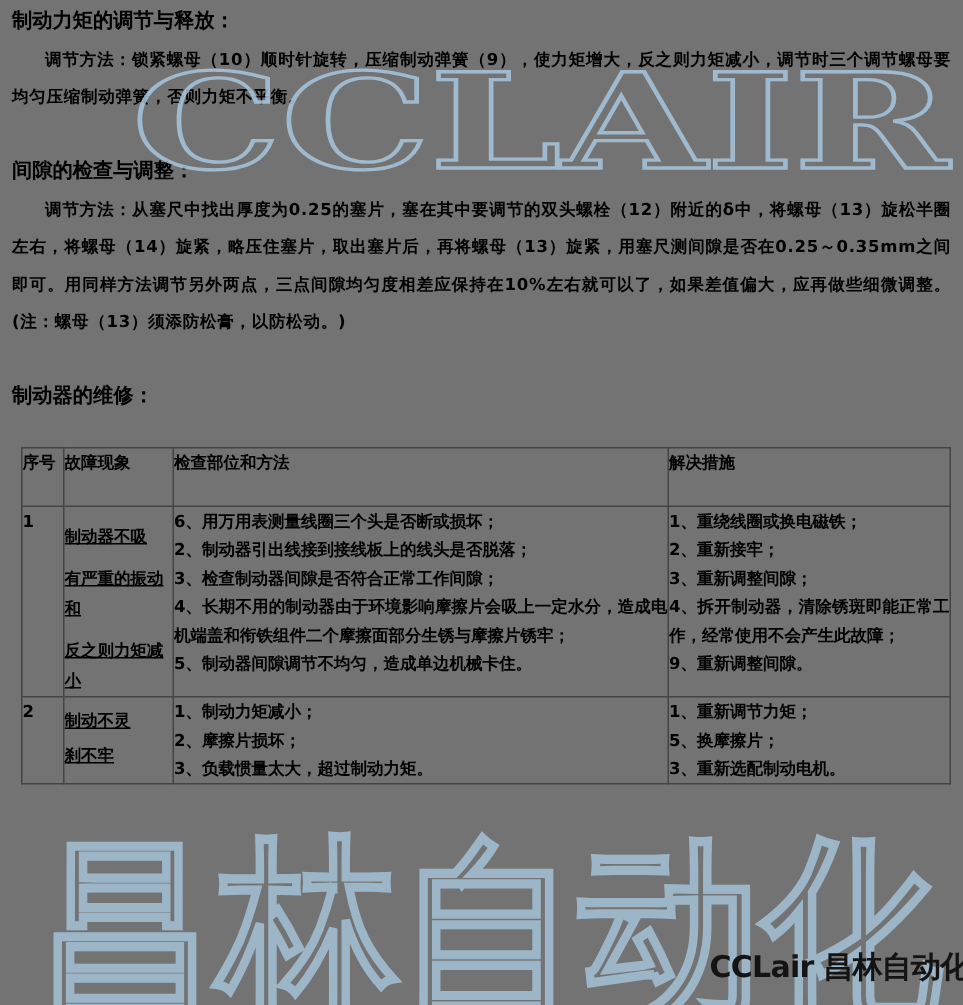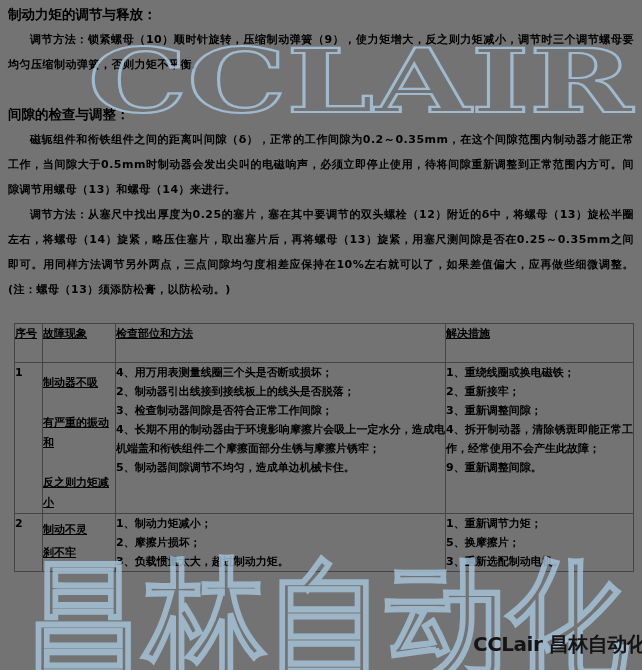--- a/index.html
+++ b/index.html
@@ -11,47 +11,47 @@
   .para{margin:0;font-size:11px;line-height:25px;text-align:justify;text-indent:2em;
         font-weight:bold;letter-spacing:0.5px;}
   table.fault{border-collapse:collapse;margin-left:6px;margin-top:21px;table-layout:fixed;
               width:619px;font-size:11px;font-weight:bold;}
   table.fault td,table.fault th{border:1px solid #444;vertical-align:top;overflow:hidden;
               padding:0;line-height:19px;font-weight:bold;text-align:left;}
   th.h{vertical-align:middle;text-align:center;line-height:16px;padding:2px 0;}
   col.c-no{width:28px;}col.c-sym{width:73px;}col.c-chk{width:330px;}col.c-sol{width:188px;}
   td.no{vertical-align:middle;text-align:center;}
   td.sym{padding:4px 4px 0 8px;text-decoration:underline;}
-  td.sym .symline{margin-top:20px;line-height:20px;}
+  td.sym .symline{margin-top:8px;line-height:20px;}
   td.sym .symline:first-child{margin-top:10px;}
   tr.r2 td.sym .symline{margin-top:3px;}
   tr.r2 td.sym .symline:first-child{margin-top:6px;}
   td.lst{padding:4px 4px 2px 7px;}
   td.lst .item{margin:0;text-align:justify;}
-  .hdr-row th{height:38px;text-decoration:underline;}
+  .hdr-row th{height:38px;}
   tr.r1 td{height:115px;}
   tr.r2 td{height:49px;}
   .wm-svg{position:absolute;left:0;top:0;z-index:5;pointer-events:none;}
   .cclair-logo{position:absolute;left:473px;top:631px;z-index:6;font-size:20px;
                letter-spacing:-0.5px;color:#141414;white-space:nowrap;font-weight:bold;}
 </style>
 </head>
 <body>
 
 <div id="page">
 
   <div class="doc">
 
     <h3 class="sec-title">制动力矩的调节与释放：</h3>
     <p class="para">调节方法：锁紧螺母（10）顺时针旋转，压缩制动弹簧（9），使力矩增大，反之则力矩减小，调节时三个调节螺母要均匀压缩制动弹簧，否则力矩不平衡。</p>
 
     <h3 class="sec-title spaced">间隙的检查与调整：</h3>
-    <p class="para">磁轭组件和衔铁组件之间的距离叫间隙（δ），正常的工作间隙为0.2～0.35mm，在这个间隙范围内制动器才能正常工作，当间隙大于0.5mm时制动器会发出尖叫的电磁响声，必须立即停止使用，待将间隙重新调整到正常范围内方可。间隙调节用螺母（13）和螺母（14）来进行。</p>
     <p class="para">调节方法：从塞尺中找出厚度为0.25的塞片，塞在其中要调节的双头螺栓（12）附近的δ中，将螺母（13）旋松半圈左右，将螺母（14）旋紧，略压住塞片，取出塞片后，再将螺母（13）旋紧，用塞尺测间隙是否在0.25～0.35mm之间即可。用同样方法调节另外两点，三点间隙均匀度相差应保持在10%左右就可以了，如果差值偏大，应再做些细微调整。(注：螺母（13）须添防松膏，以防松动。)</p>
 
+    <h3 class="sec-title spaced">制动器的维修：</h3>
 
     <table class="fault">
       <colgroup>
           <col class="c-no">
           <col class="c-sym">
           <col class="c-chk">
           <col class="c-sol">
         </colgroup>
       <tbody>
           <tr class="hdr-row">
@@ -61,21 +61,21 @@
         <th class="h">解决措施</th>
       </tr>
       <tr class="r1">
         <td class="no">1</td>
         <td class="sym">
           <div class="symline">制动器不吸</div>
           <div class="symline">有严重的振动和</div>
           <div class="symline">反之则力矩减小</div>
         </td>
         <td class="lst">
-          <div class="item">4、用万用表测量线圈三个头是否断或损坏；</div>
+          <div class="item">6、用万用表测量线圈三个头是否断或损坏；</div>
           <div class="item">2、制动器引出线接到接线板上的线头是否脱落；</div>
           <div class="item">3、检查制动器间隙是否符合正常工作间隙；</div>
           <div class="item">4、长期不用的制动器由于环境影响摩擦片会吸上一定水分，造成电机端盖和衔铁组件二个摩擦面部分生锈与摩擦片锈牢；</div>
           <div class="item">5、制动器间隙调节不均匀，造成单边机械卡住。</div>
         </td>
         <td class="lst">
           <div class="item">1、重绕线圈或换电磁铁；</div>
           <div class="item">2、重新接牢；</div>
           <div class="item">3、重新调整间隙；</div>
           <div class="item">4、拆开制动器，清除锈斑即能正常工作，经常使用不会产生此故障；</div>

